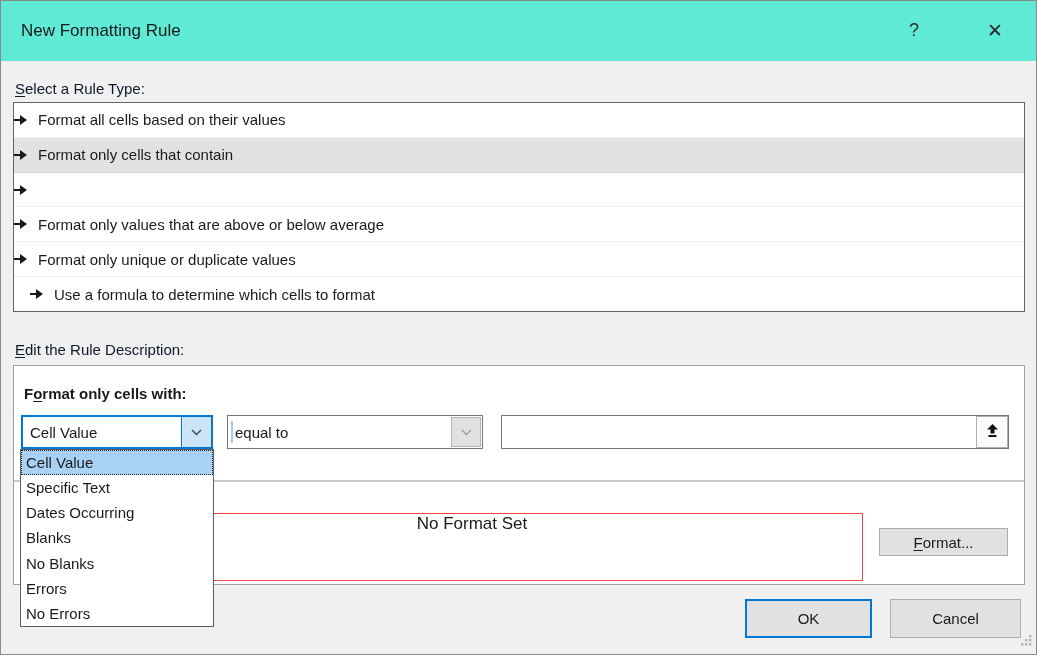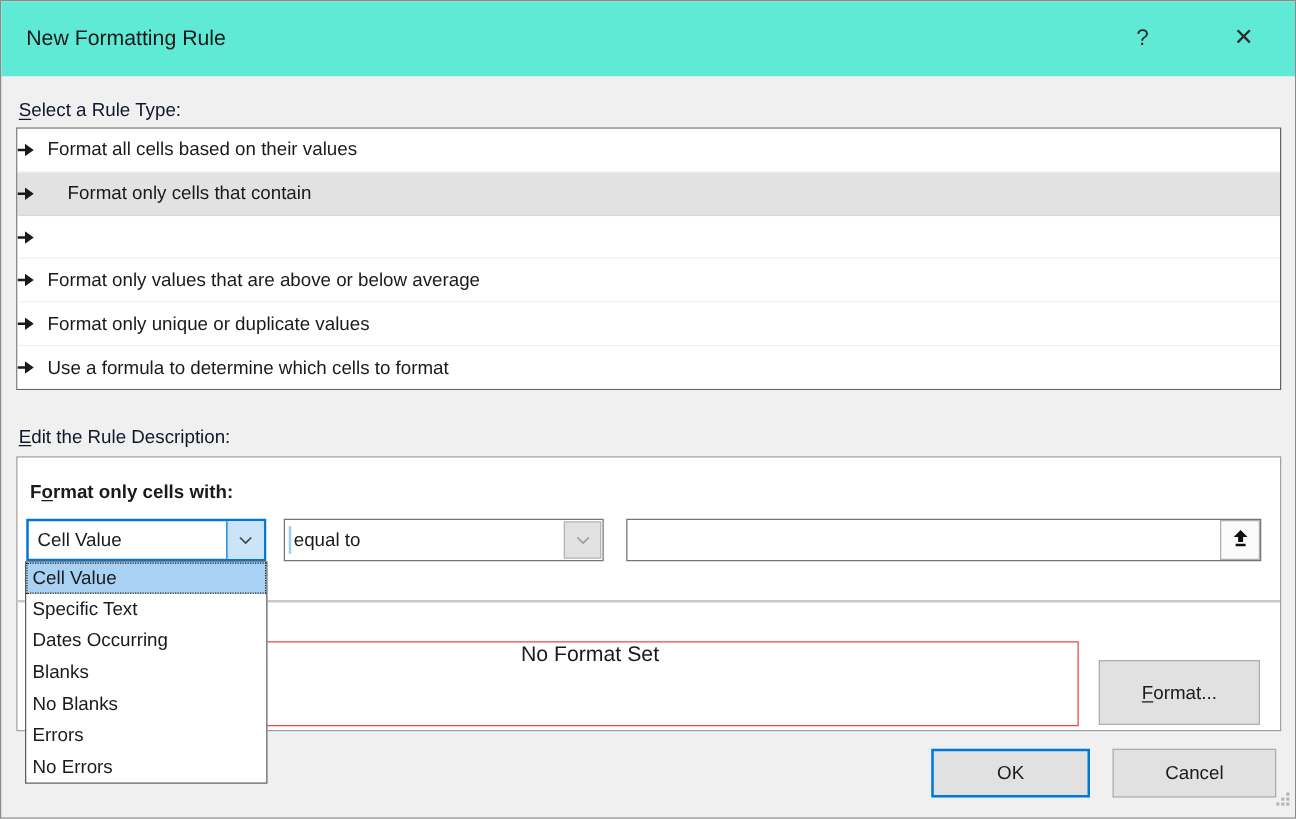--- a/index.html
+++ b/index.html
@@ -22,22 +22,22 @@
   .u{text-decoration:underline;text-underline-offset:2px;}
   
   .listbox{
     position:absolute;left:12px;top:101px;width:1012px;height:210px;
     background:#ffffff;border:1px solid #646464;display:flex;flex-direction:column;
   }
   .lrow{
     flex:1;display:flex;align-items:center;font-size:15px;
     border-bottom:1px solid #ededed;background:#ffffff;
   }
-  .lrow:last-child{border-bottom:none;}
-  .lrow.sel{background:#e2e2e2;border-bottom:1px solid #d8d8d8;gap:16px;}
+  .lrow:last-child{border-bottom:none;margin-left:16px;}
+  .lrow.sel{background:#e2e2e2;border-bottom:1px solid #d8d8d8;}
   .arrow{display:inline-flex;width:15px;margin-right:9px;align-items:center;}
   
   .groupbox{
     position:absolute;left:12px;top:364px;width:1012px;height:220px;
     background:#ffffff;border:1px solid #a0a0a0;
   }
   .section-title{position:absolute;left:23px;top:384px;font-size:15px;font-weight:bold;white-space:nowrap;}
   .combo{
     position:absolute;top:414px;height:34px;background:#ffffff;display:flex;align-items:center;
   }
@@ -61,21 +61,21 @@
   }
   .separator{position:absolute;left:13px;top:479px;width:1010px;height:2px;background:#c9c9c9;}
   .preview{
     position:absolute;left:80px;top:512px;width:782px;height:68px;background:#ffffff;
     border:1px solid #ef4444;display:flex;align-items:flex-start;justify-content:center;font-size:17px;
   }
   .btn{
     position:absolute;background:#e1e1e1;border:1px solid #adadad;font-size:15px;color:#1a1a1a;
     display:flex;align-items:center;justify-content:center;cursor:default;
   }
-  .format-btn{left:878px;top:527px;width:129px;height:52px;}
+  .format-btn{left:878px;top:527px;width:129px;height:28px;}
   .ok-btn{left:744px;top:598px;width:127px;height:39px;border:2px solid #0078d7;}
   .cancel-btn{left:889px;top:598px;width:131px;height:39px;}
   
   .dropdown{
     position:absolute;left:19px;top:448px;width:194px;height:178px;z-index:5;
     background:#ffffff;border:1px solid #5f5f5f;display:flex;flex-direction:column;
   }
   .drow{
     flex:1;display:flex;align-items:center;padding-left:4px;font-size:15px;
     border:1px solid transparent;white-space:nowrap;

